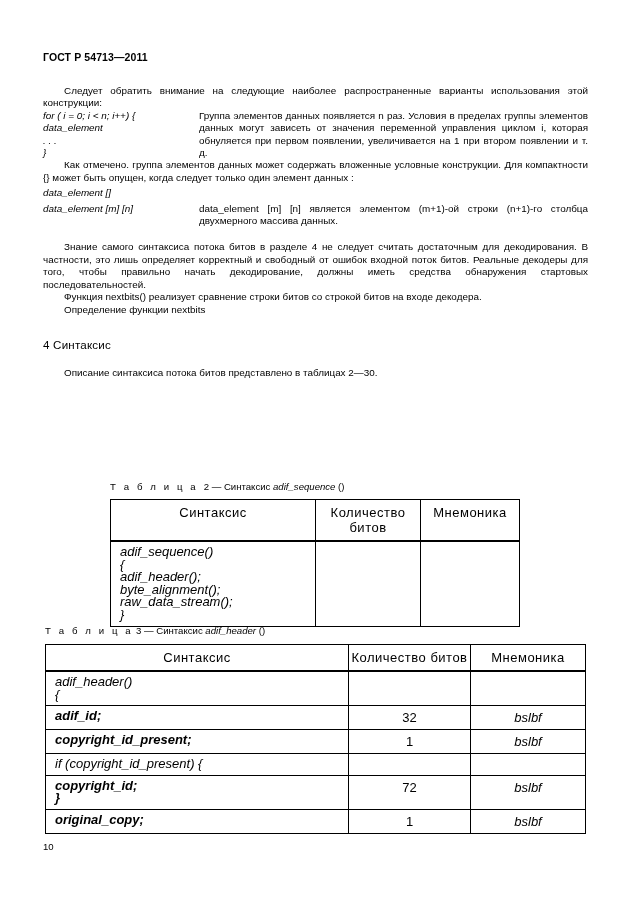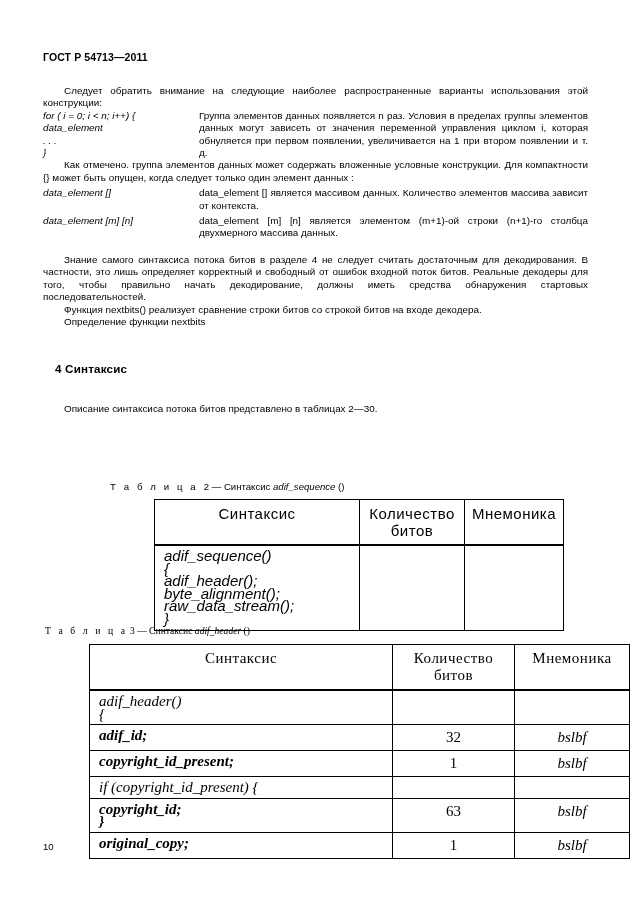--- a/index.html
+++ b/index.html
@@ -68,46 +68,45 @@
     text-align-last: left;
   }
   i, .it { font-style: italic; }
 
   .sp3 { height: 3px; }
   .sp6 { height: 6px; }
   .sp8 { height: 8px; }
 
   
   h2.sect {
-    margin: 12px;
+    margin: 0;
     font-size: 11.6px;
-    font-weight: bold;
+    font-weight: normal;
     letter-spacing: 0.2px;
   }
   h3.subsect {
     margin: 0;
     font-size: 10px;
     font-weight: bold;
   }
 
   
   .tcap {
     font-size: 9.6px;
     white-space: nowrap;
   }
   .tcap .sparse {
     letter-spacing: 2.6px;
   }
 
   
   table.gost {
     border-collapse: collapse;
-    font-size: 15px;
+    font-size: 13px;
     table-layout: fixed;
-    margin-left: 44px;
   }
   table.gost th,
   table.gost td {
     border: 1px solid #000000;
     padding: 0;
     vertical-align: top;
   }
   table.gost thead th {
     text-align: center;
     font-weight: normal;
@@ -136,21 +135,21 @@
 
   
   .tbl2-wrap { position: absolute; left: 110px; top: 475px; }
   table.t2 { width: 409px; }
   table.t2 col.c1 { width: 205px; }
   table.t2 col.c2 { width: 105px; }
   table.t2 col.c3 { width: 99px; }
   .tbl2-wrap .tcap { margin-bottom: 7px; }
 
   
-  .tbl3-wrap { position: absolute; left: 45px; top: 619px; font-family: Liberation Serif, serif; }
+  .tbl3-wrap { position: absolute; left: 45px; top: 619px; }
   table.t3 { width: 540px; }
   table.t3 col.c1 { width: 303px; }
   table.t3 col.c2 { width: 122px; }
   table.t3 col.c3 { width: 115px; }
   .tbl3-wrap .tcap { margin-bottom: 8px; }
 
   
   .pagenum {
     position: absolute;
     left: 43px;
@@ -178,21 +177,20 @@
       </div>
       <div class="rhs">Группа элементов данных появляется n раз. Условия в пределах группы элементов данных могут зависеть от значения переменной управления циклом i, которая обнуляется при первом появлении, увеличивается на 1 при втором появлении и т. д.</div>
     </div>
 
     <div class="just indent-first">Как отмечено. группа элементов данных может содержать вложенные условные конструкции. Для компактности {} может быть опущен, когда следует только один элемент данных :</div>
 
     <div class="sp3"></div>
 
     <div class="defrow">
       <div class="lhs">data_element []</div>
-      <div class="rhs">data_element [] является массивом данных. Количество элементов массива зависит от контекста.</div>
     </div>
     <div class="sp3"></div>
     <div class="defrow">
       <div class="lhs">data_element [m] [n]</div>
       <div class="rhs">data_element [m] [n] является элементом (m+1)-ой строки (n+1)-го столбца двухмерного массива данных.</div>
     </div>
     <div class="sp3"></div>
     <div class="sp3"></div>
 
     <div class="sp8"></div>
@@ -284,21 +282,21 @@
           <td class="mnem">bslbf</td>
         </tr>
         <tr>
           <td class="syntax">if (copyright_id_present) {</td>
           <td class="num"></td>
           <td class="mnem"></td>
         </tr>
         <tr>
           <td class="syntax bold">copyright_id;
 }</td>
-          <td class="num">63</td>
+          <td class="num">72</td>
           <td class="mnem">bslbf</td>
         </tr>
         <tr>
           <td class="syntax bold">original_copy;</td>
           <td class="num">1</td>
           <td class="mnem">bslbf</td>
         </tr>
       </tbody>
     </table>
   </div>

